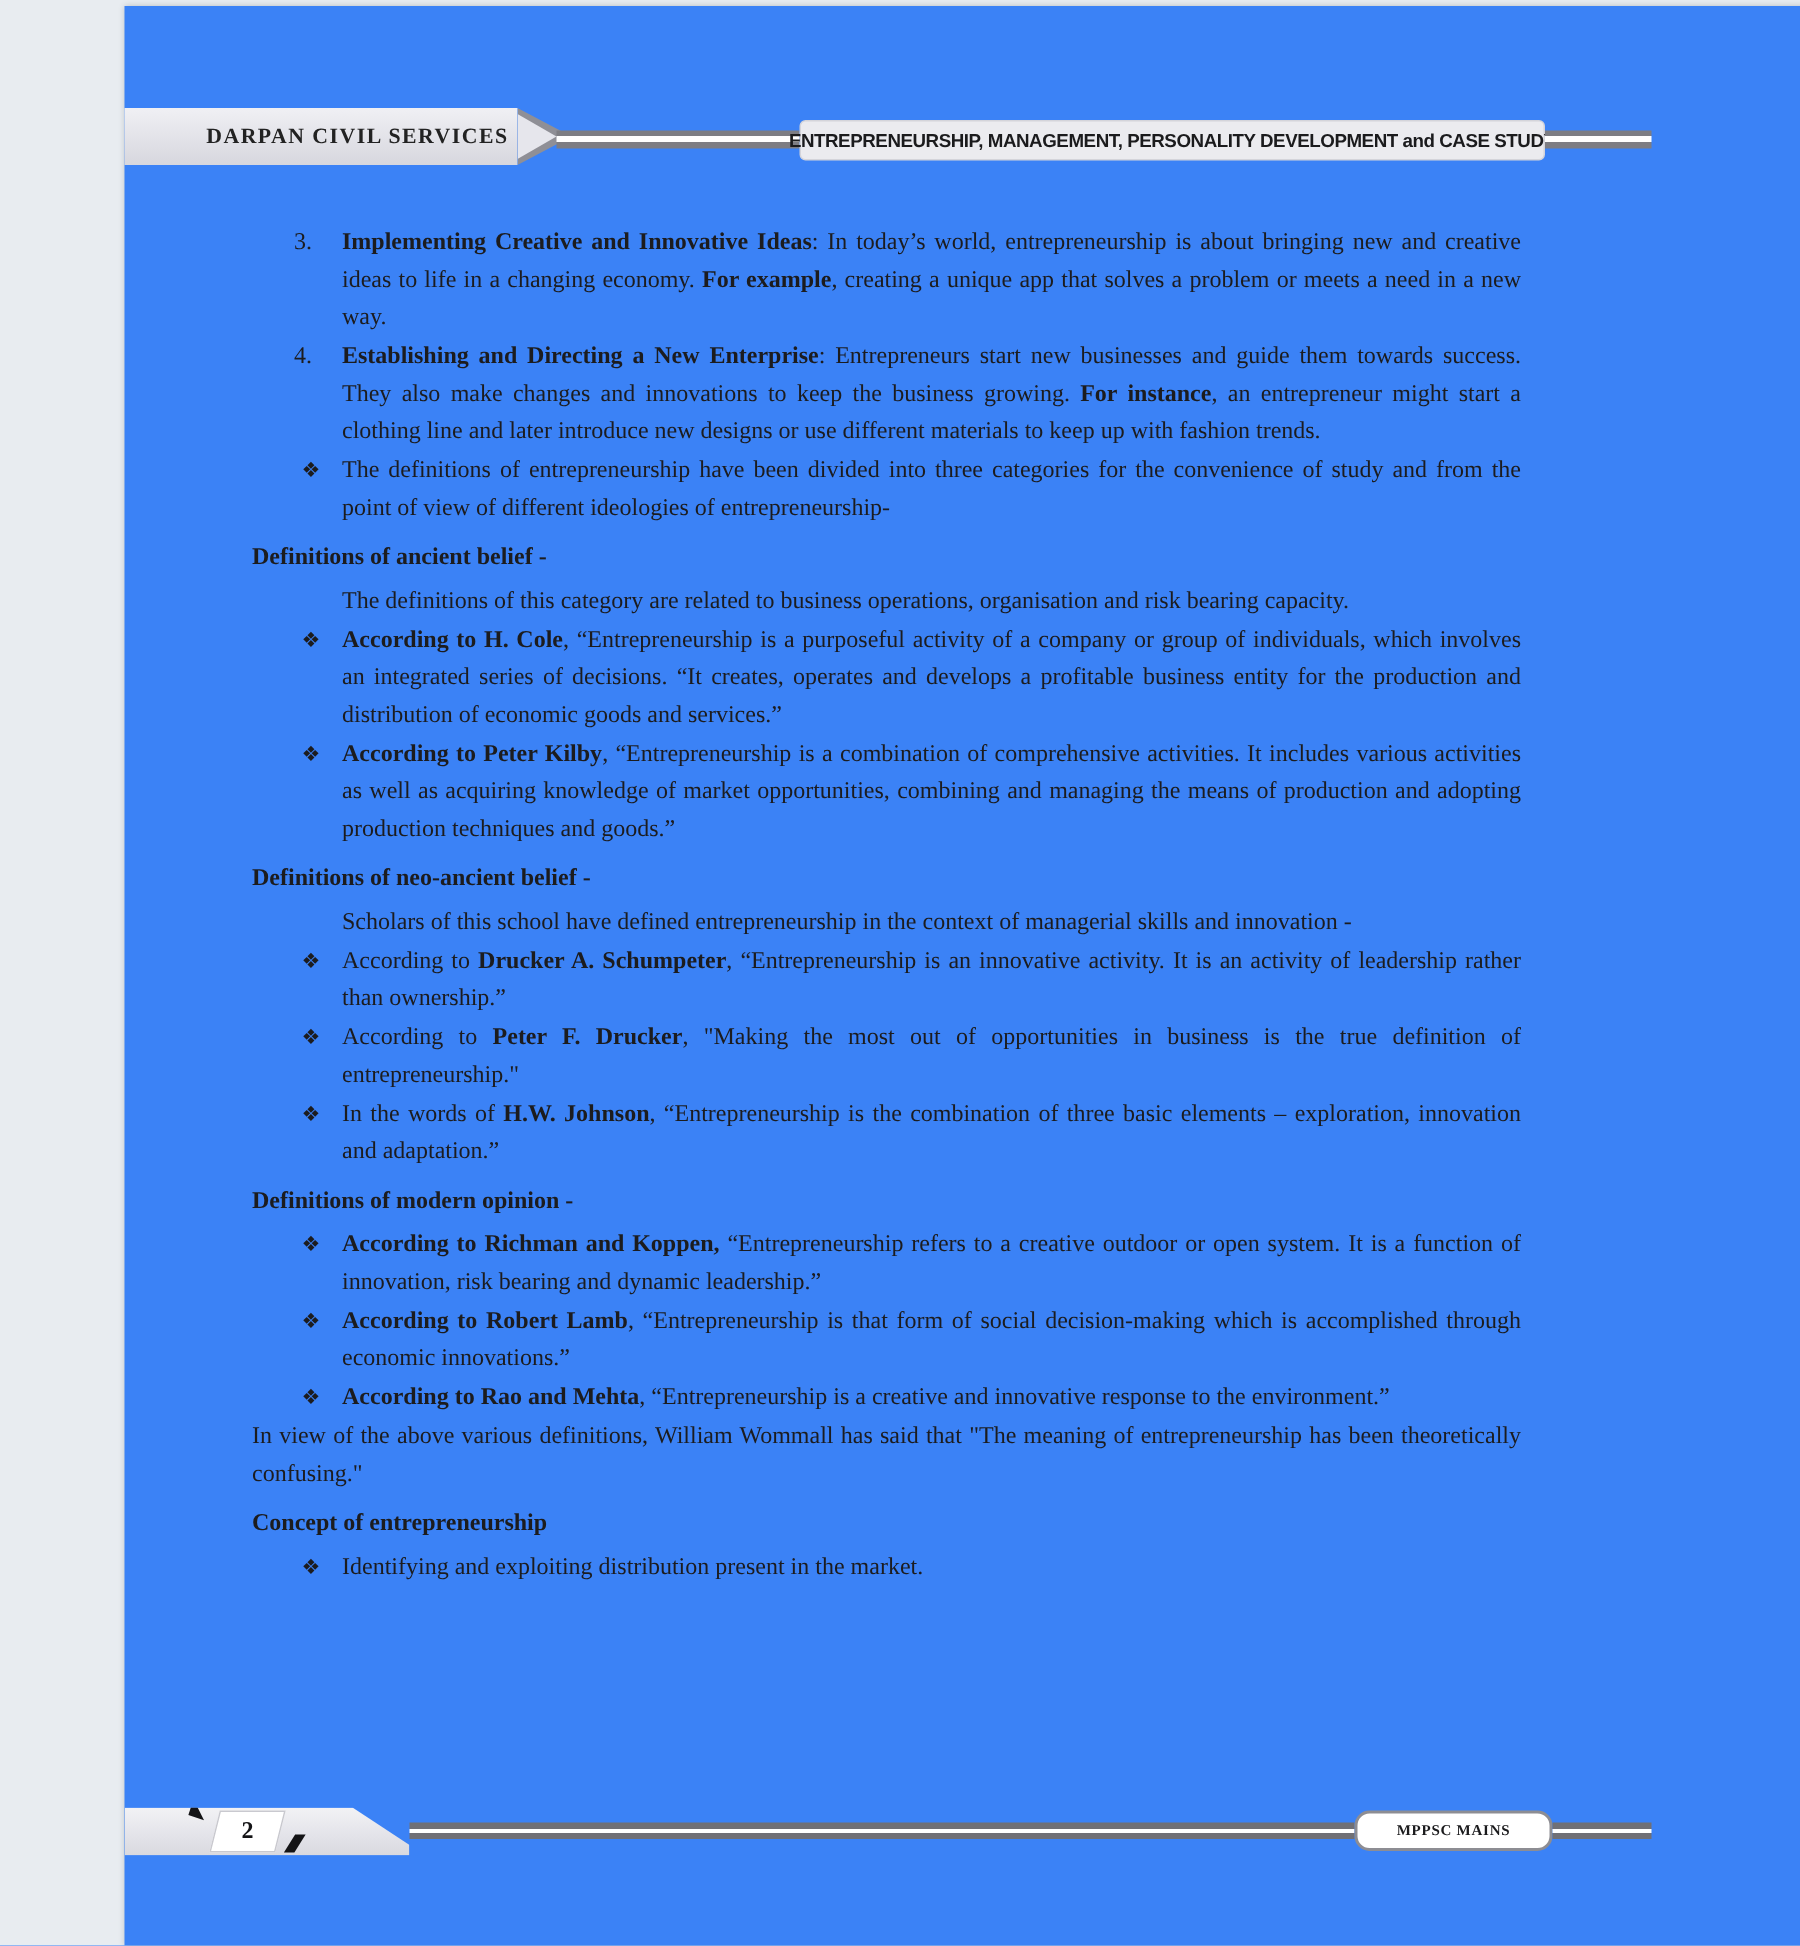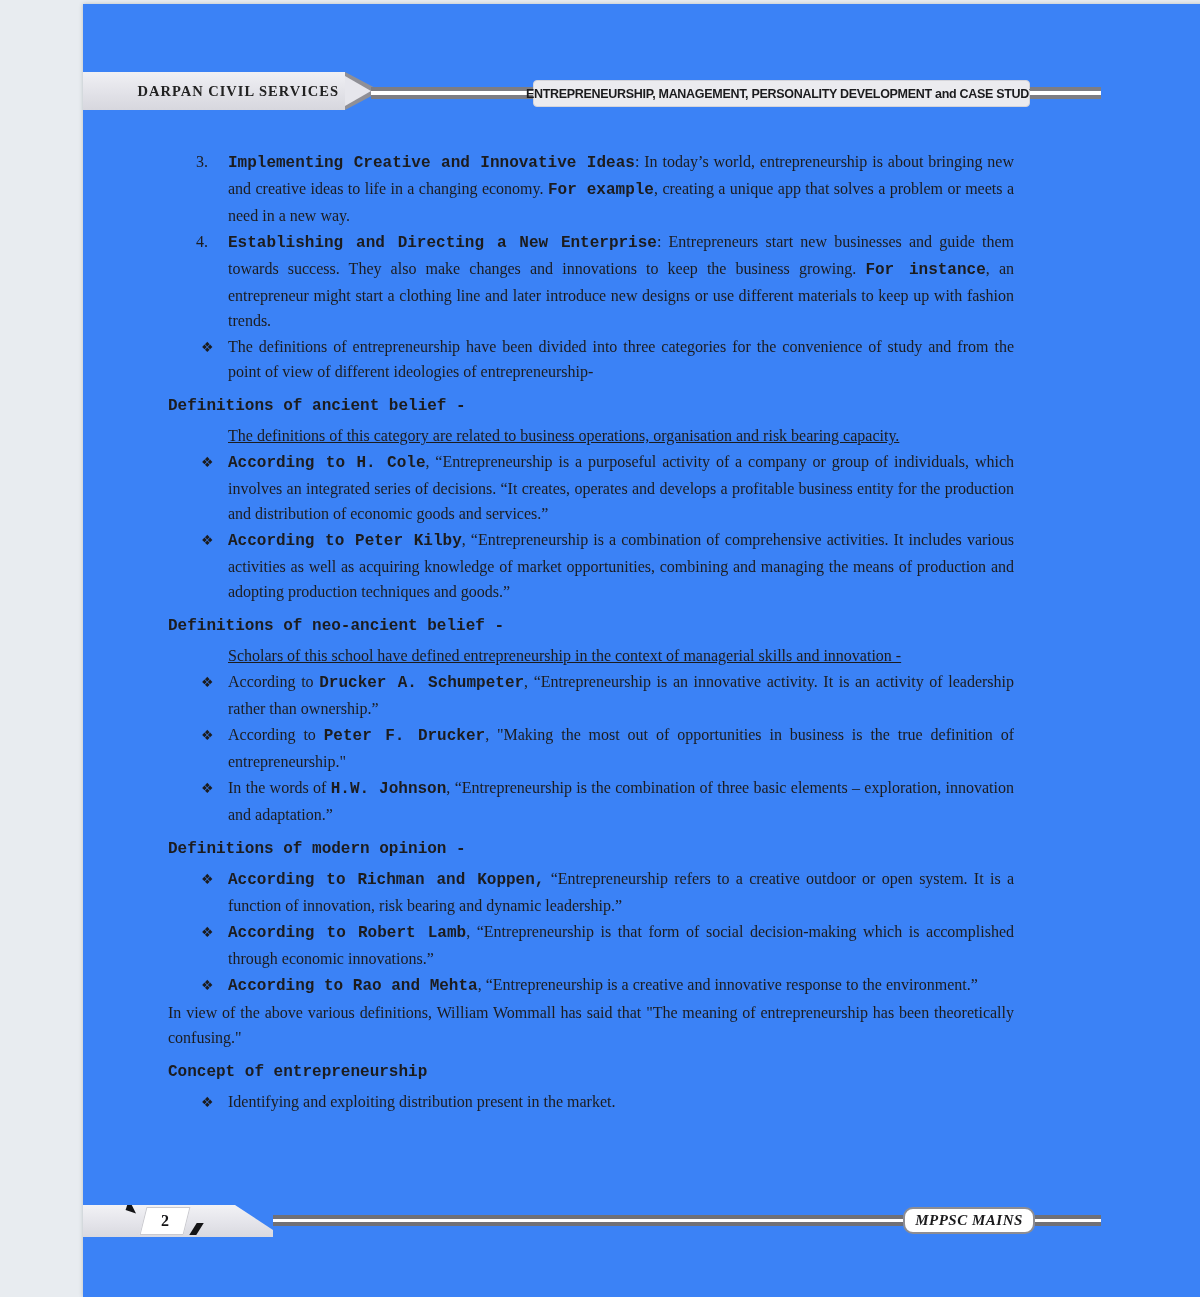--- a/index.html
+++ b/index.html
@@ -56,28 +56,28 @@
   }
 
   
   .content {
     position:absolute; left:85px; top:144px; width:846px; height:1055px;
     font-size:16px; line-height:25px; text-align:justify; overflow:hidden;
   }
   .h { font-weight:bold; margin:8px 0 4px; text-align:left; }
   .para { margin:1px 0; }
   .indent-30 { padding-left:30px; }
-  .indent-60 { padding-left:60px;text-decoration:underline; }
+  .indent-60 { padding-left:60px; }
   .li { position:relative; padding-left:60px; margin:1px 0; }
   .li .marker { position:absolute; text-align:left; }
   .li .marker.num { left:28px; top:0; }
   .li .marker.diamond {
     left:33px; top:1px; font-family:"DejaVu Sans", sans-serif; font-size:14px;
   }
-  .b { font-weight:bold;font-family:Liberation Mono, monospace; }
+  .b { font-weight:bold; }
 
   
   .page-footer { position:absolute; top:1201px; left:0; width:100%; height:40px; }
   .page-tab {
     position:absolute; left:0; top:0; width:190px; height:32px;
     background:linear-gradient(180deg,#f2f2f5 0%, #e3e3e9 60%, #d9d9df 100%);
     clip-path:polygon(0 0, 152px 0, 190px 78%, 190px 100%, 0 100%);
   }
   .num-badge {
     position:absolute; left:60px; top:2px; width:44px; height:28px;
@@ -101,21 +101,21 @@
     position:absolute; top:10px; height:11px;
     background:linear-gradient(180deg,#707076 0 4px,#ffffff 4px 7px,#707076 7px 11px);
   }
   .fbar-left  { left:190px; width:630px; }
   .fbar-right { left:952px; width:66px; }
   .exam-box {
     position:absolute; left:820px; top:2px; width:132px; height:27px;
     background:#ffffff; border:2px solid #8d8d93; border-radius:10px;
     display:flex; align-items:center; justify-content:center;
   }
-  .exam-text { font-weight:bold; font-size:15px; letter-spacing:.5px; color:#1b1b1d; white-space:nowrap;font-style:italic; }
+  .exam-text { font-weight:bold; font-size:10px; letter-spacing:.5px; color:#1b1b1d; white-space:nowrap; }
 </style>
 </head>
 <body>
 
 <div class="page">
 
   <div class="page-header">
     <div class="brand-plate">
       <span class="brand-text">DARPAN CIVIL SERVICES</span>
     </div>

